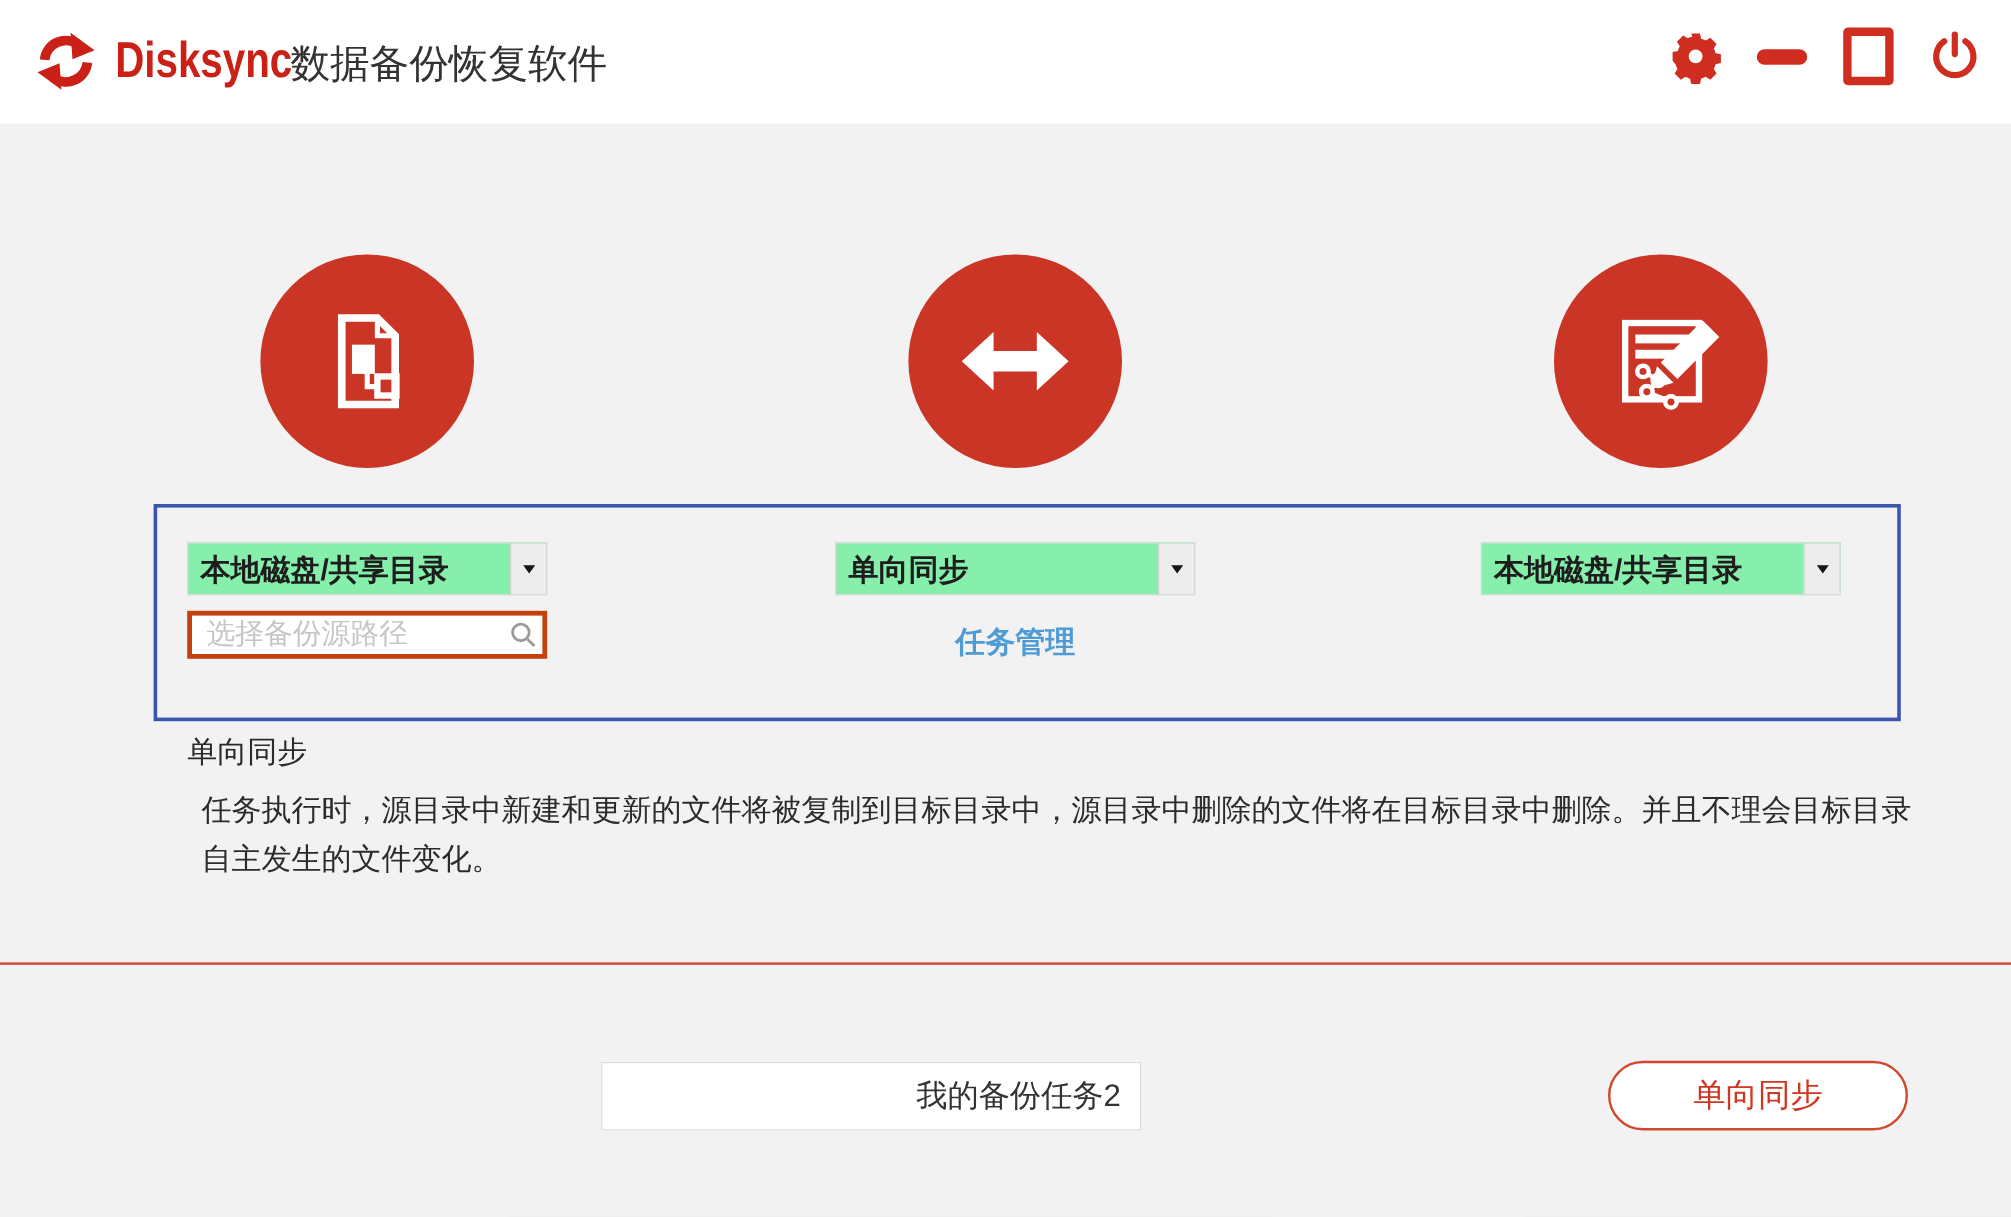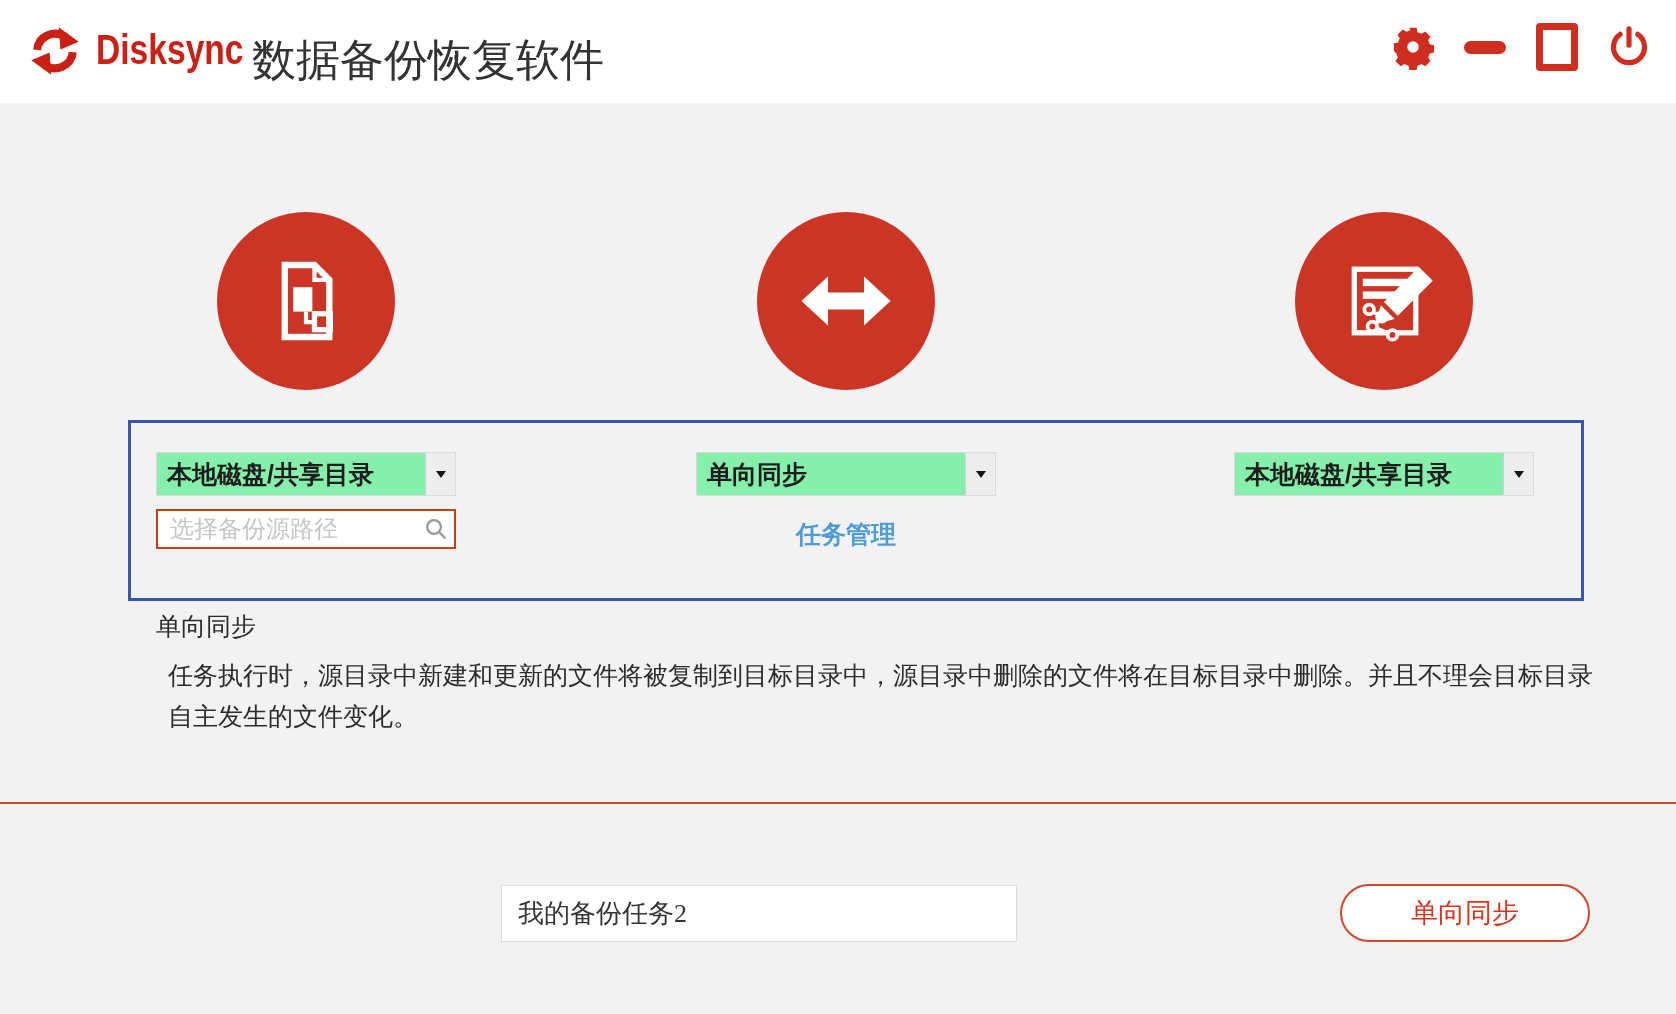--- a/index.html
+++ b/index.html
@@ -4,21 +4,21 @@
 <style>
   html,body{margin:0;padding:0;}
   body{font-family:"Liberation Sans","DejaVu Sans",sans-serif;background:#e8e8e8;}
   #app{position:relative;width:1676px;height:1014px;background:#f2f2f2;overflow:hidden;}
 
   
   .header{position:absolute;left:0;top:0;width:1676px;height:103px;background:#ffffff;text-decoration:underline;}
   .logo{position:absolute;left:28px;top:24px;width:54px;height:54px;}
   .brand{position:absolute;left:96px;top:26px;font-size:42px;font-weight:800;color:#cb2016;
          transform:scaleX(.8);transform-origin:left center;letter-spacing:0px;white-space:nowrap;}
-  .app-title{position:absolute;left:252px;top:31px;font-size:44px;font-weight:500;color:#333;white-space:nowrap;}
+  .app-title{position:absolute;left:242px;top:31px;font-size:33px;font-weight:500;color:#333;white-space:nowrap;}
   .winbtn{position:absolute;top:22px;width:50px;height:50px;background:none;border:none;padding:0;cursor:pointer;
           display:flex;align-items:center;justify-content:center;}
   .minus-bar{width:42px;height:13px;border-radius:7px;background:#cf2d1f;}
   .max-box{width:28px;height:34px;border:7px solid #cf2d1f;border-radius:4px;}
 
   
   .circle{position:absolute;top:212px;width:178px;height:178px;border-radius:50%;background:#ca3526;
           display:flex;align-items:center;justify-content:center;}
   .circle svg{width:106px;height:106px;}
 
@@ -27,36 +27,36 @@
 
   .col{position:absolute;top:452px;width:300px;}
   .col-source{left:156px;} .col-mode{left:696px;} .col-target{left:1234px;}
 
   .combo{height:44px;background:#86efac;border:1px solid #dadada;box-sizing:border-box;display:flex;align-items:stretch;cursor:pointer;}
   .combo-val{flex:1;display:flex;align-items:center;padding:0 10px;font-size:25px;font-weight:700;color:#1d1d1d;white-space:nowrap;overflow:hidden;}
   .caret-btn{width:29px;background:#ededed;border-left:1px solid #d2d2d2;display:flex;align-items:center;justify-content:center;}
   .caret{width:0;height:0;border-left:5px solid transparent;border-right:5px solid transparent;border-top:7px solid #151515;}
 
   .path-wrap{position:relative;margin-top:13px;height:40px;}
-  .path-input{width:100%;height:100%;box-sizing:border-box;border:2px solid #c2410c;background:#fff;
+  .path-input{width:100%;height:100%;box-sizing:border-box;border:4px solid #c2410c;background:#fff;
               padding:0 42px 0 12px;font-size:24px;color:#000000;font-family:inherit;outline:none;}
   .path-input::placeholder{color:#c6c6c6;}
   .mag-btn{position:absolute;right:6px;top:7px;width:28px;height:28px;background:none;border:none;padding:0;cursor:pointer;}
 
   .adv-link{display:block;margin-top:22px;text-align:center;font-size:25px;font-weight:600;color:#4f9bd5;text-decoration:none;cursor:pointer;}
 
   
   .mode-title{position:absolute;left:156px;top:610px;font-size:25px;color:#2b2b2b;}
   .mode-desc{position:absolute;left:168px;top:655px;width:1430px;font-size:25px;line-height:41px;color:#2b2b2b;}
 
   .divider{position:absolute;left:0;top:802px;width:1676px;height:2px;background:#c94a35;}
 
   
-  .task-name{position:absolute;left:501px;top:885px;width:516px;height:57px;box-sizing:border-box;
-             border:1px solid #dcdcdc;background:#fff;padding:0 16px;font-size:26px;color:#333;font-family:Liberation Serif, serif;outline:none;}
+  .task-name{position:absolute;left:501px;top:885px;width:450px;height:57px;box-sizing:border-box;
+             border:1px solid #dcdcdc;background:#fff;padding:0 16px;font-size:26px;color:#333;font-family:Liberation Sans, sans-serif;outline:none;text-align:right;}
   .btn{position:absolute;top:884px;height:58px;border-radius:29px;font-size:27px;font-family:inherit;cursor:pointer;}
   .btn-create{left:1023px;width:251px;background:#d43a24;color:#fff;border:none;font-weight:500;}
   .btn-manage{left:1340px;width:250px;background:#fff;border:2px solid #d0492f;color:#d03621;box-sizing:border-box;font-weight:500;}
 </style>
 </head>
 <body>
 
 <div id="app">
 
   <div class="header">

